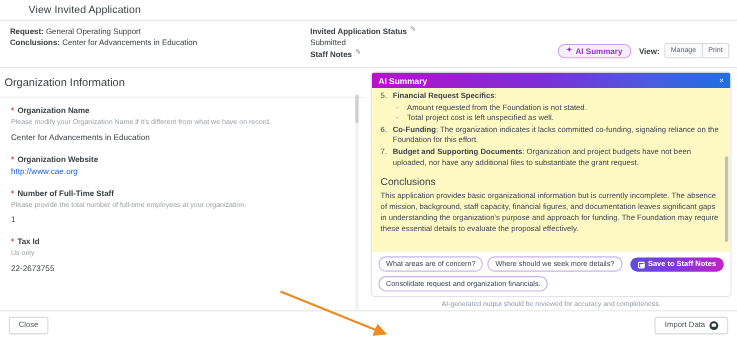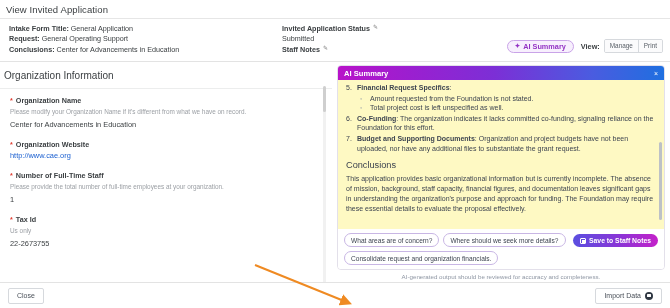--- a/index.html
+++ b/index.html
@@ -16,21 +16,21 @@
     display: flex;
     flex-direction: column;
   }
 
   
   .titlebar {
     height: 19px;
     flex: 0 0 19px;
     display: flex;
     align-items: center;
-    padding-left: 6px;
+    padding-left: 26px;
     border-bottom: 1px solid #e6e6e6;
   }
   .titlebar-text {
     font-size: 9.5px;
     color: #3c4043;
     letter-spacing: .1px;
   }
 
   
   .metabar {
@@ -381,24 +381,20 @@
 <body>
 
 <div class="app">
 
   <div class="titlebar">
     <span class="titlebar-text">View Invited Application</span>
   </div>
 
   <div class="metabar">
     <div class="meta-left">
-      <div class="meta-line">
-        <b>Intake Form Title:</b>
-        <span>General Application</span>
-      </div>
       <div class="meta-line">
         <b>Request:</b>
         <span>General Operating Support</span>
       </div>
       <div class="meta-line">
         <b>Conclusions:</b>
         <span>Center for Advancements in Education</span>
       </div>
     </div>
 

